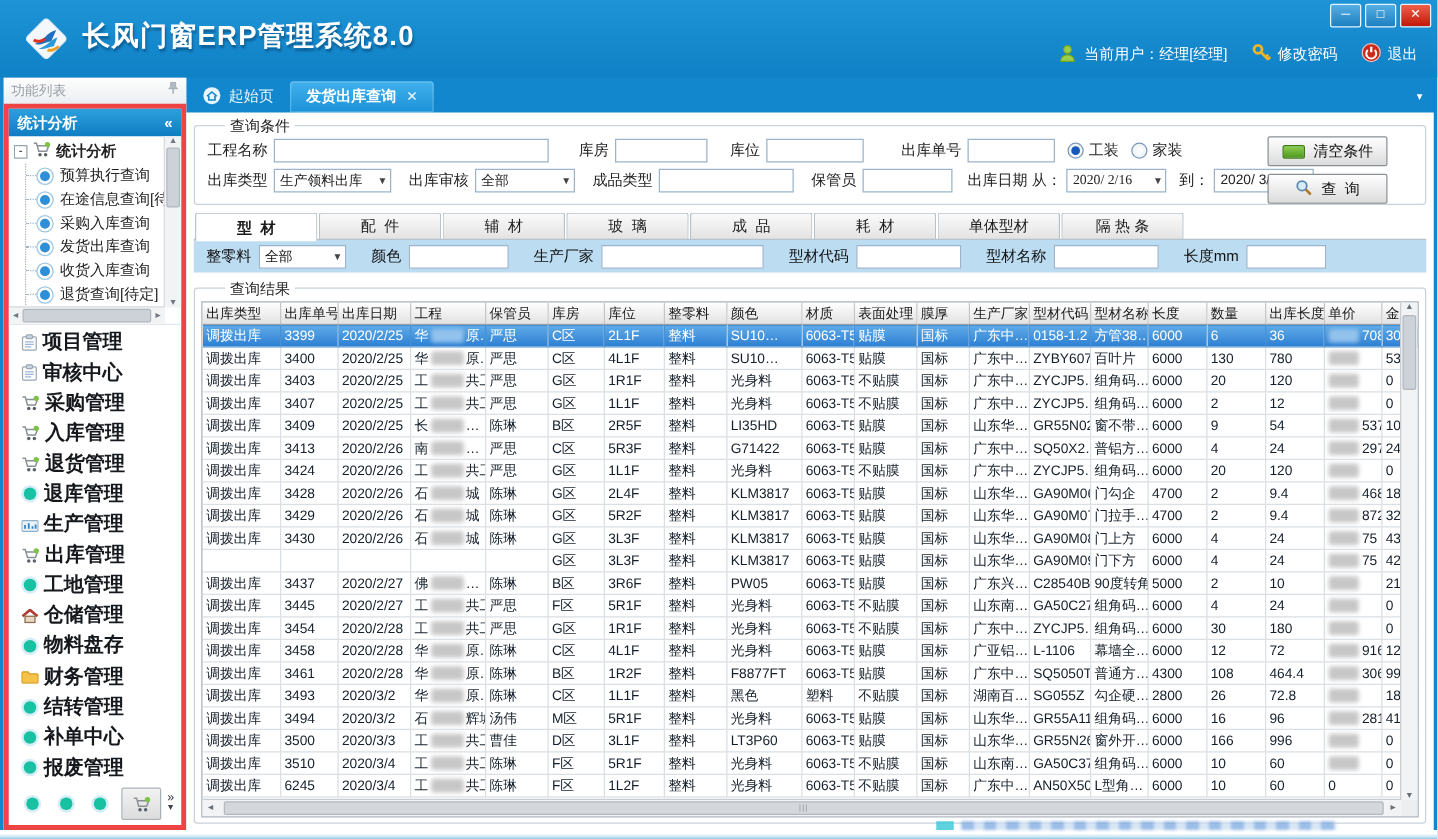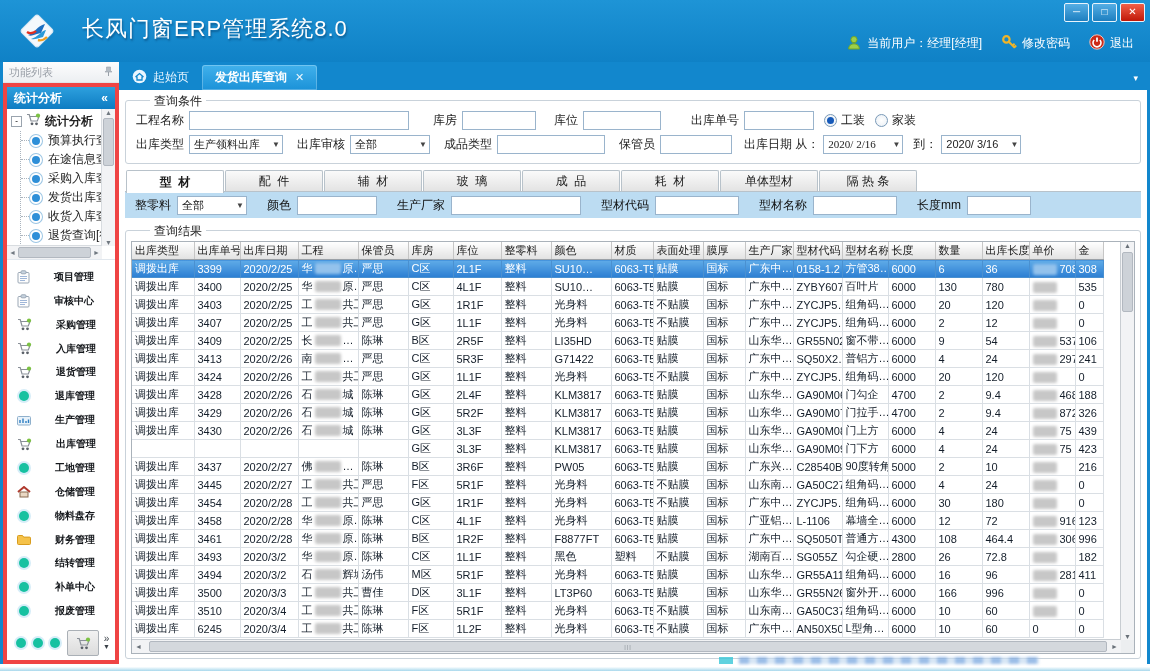--- a/index.html
+++ b/index.html
@@ -1,47 +1,47 @@
 <!DOCTYPE html>
 <html><head>
 <meta charset="utf-8">
 <style>
   html,body{margin:0;padding:0;}
   body{width:1150px;height:671px;overflow:hidden;font-family:"Liberation Sans","DejaVu Sans",sans-serif;background:#fff;}
   .window{width:1150px;height:671px;display:flex;flex-direction:column;background:#1287cd;}
   
   .titlebar{height:62px;position:relative;background:linear-gradient(#1e94d6,#0f81c6);flex:none;}
   .logo{position:absolute;left:14px;top:8px;width:46px;height:46px;}
-  .app-title{position:absolute;left:82px;top:14px;color:#fff;font-size:22px;font-weight:normal;letter-spacing:1px;text-shadow:1px 2px 2px rgba(0,40,80,.45);}
+  .app-title{position:absolute;left:66px;top:14px;color:#fff;font-size:22px;font-weight:bold;letter-spacing:1px;text-shadow:1px 2px 2px rgba(0,40,80,.45);}
   .win-controls{position:absolute;top:3px;right:5px;display:flex;gap:3px;}
   .wbtn{width:23px;height:17px;border:1px solid #e8f4fc;border-radius:2px;color:#fff;font-size:10px;line-height:15px;text-align:center;background:linear-gradient(#55aee4,#1d7fc0);cursor:default;}
   .wbtn.close{background:linear-gradient(#f06048,#c01808);}
   .userbar{position:absolute;right:16px;top:34px;display:flex;align-items:center;gap:7px;color:#fff;font-size:12px;}
   .userbar .grp{display:flex;align-items:center;gap:5px;margin-left:12px;}
   
   .main{flex:1;display:flex;min-height:0;padding:0 3px;}
   
-  .sidebar{width:116px;flex:none;display:flex;flex-direction:column;background:#fff;}
+  .sidebar{width:146px;flex:none;display:flex;flex-direction:column;background:#fff;}
   .panel-header{height:20px;flex:none;background:linear-gradient(#fdfdfd,#eceff2);color:#9aa0a8;font-size:11px;display:flex;align-items:center;justify-content:space-between;padding:0 6px;border-bottom:1px solid #dfe3e8;}
   .sidebar-box{flex:1;min-height:0;border:4px solid #ef4444;display:flex;flex-direction:column;background:#fff;}
   .section-header{height:22px;flex:none;background:linear-gradient(#2da0de,#0e7cc2);color:#fff;font-size:12px;font-weight:bold;display:flex;align-items:center;justify-content:space-between;padding:0 7px;}
   .tree{height:150px;flex:none;position:relative;border-bottom:1px solid #e2e8ee;overflow:hidden;}
   .tree-inner{position:absolute;left:4px;top:2px;right:13px;bottom:13px;overflow:hidden;}
   .tree-root{display:flex;align-items:center;gap:4px;height:20px;font-size:12px;font-weight:bold;color:#222;white-space:nowrap;}
   .expander{width:9px;height:9px;border:1px solid #9aa4ae;background:#fff;font-size:8px;line-height:7px;text-align:center;color:#444;flex:none;}
   .tree-children{margin-left:9px;border-left:1px dotted #aab4be;}
   .tree-item{display:flex;align-items:center;height:19px;font-size:12px;color:#222;white-space:nowrap;}
   .tree-item:before{content:"";width:8px;border-top:1px dotted #aab4be;margin-right:1px;flex:none;}
   .tree-dot{width:8px;height:8px;border-radius:50%;background:#2e8fd8;border:2px solid #fff;box-shadow:0 0 0 1px #9cc6e4;margin-right:6px;flex:none;}
   .vscroll{position:absolute;right:0;top:0;bottom:13px;width:13px;background:#f2f3f5;border-left:1px solid #d8dce0;display:flex;flex-direction:column;align-items:center;font-size:7px;color:#707880;}
   .vscroll .thumb{width:9px;background:#cdd2d8;border:1px solid #b2b8c0;border-radius:2px;}
   .hscroll{position:absolute;left:0;bottom:0;height:13px;background:#f2f3f5;border-top:1px solid #d8dce0;display:flex;align-items:center;font-size:7px;color:#707880;}
   .hscroll .thumb{height:9px;background:#cdd2d8;border:1px solid #b2b8c0;border-radius:2px;display:flex;align-items:center;justify-content:center;font-size:6px;color:#8a9098;letter-spacing:1px;}
   .modules{flex:1;min-height:0;display:flex;flex-direction:column;justify-content:space-evenly;padding-left:10px;}
-  .module-item{display:flex;align-items:center;gap:24px;font-size:10px;font-weight:bold;color:#15181c;white-space:nowrap;}
+  .module-item{display:flex;align-items:center;gap:4px;font-size:16px;font-weight:bold;color:#15181c;white-space:nowrap;}
   .mi{flex:none;display:inline-block;}
   .mi-circle{width:10px;height:10px;border-radius:50%;background:#17c1a1;box-shadow:0 0 0 2px #d6edf8;margin:0 2px;}
   .sidebar-footer{height:30px;flex:none;display:flex;align-items:center;padding:0 5px 2px 5px;gap:4px;}
   .footer-circles{flex:1;display:flex;justify-content:space-around;align-items:center;}
   .cart-btn{width:30px;height:24px;border:1px solid #aab0b6;border-radius:2px;background:linear-gradient(#f2f2f2,#dcdcdc);display:flex;align-items:center;justify-content:center;}
   .chev{font-size:10px;color:#3a4048;line-height:8px;text-align:center;}
   .chev .dn{font-size:7px;display:block;}
   
   .content{flex:1;min-width:0;display:flex;flex-direction:column;}
   .tabbar{height:28px;flex:none;display:flex;align-items:flex-end;position:relative;background:transparent;}
@@ -398,20 +398,35 @@
             <span class="combo" style="width:72px;margin-left:4px;font-family:Liberation Serif, serif;">
               <span>2020/ 2/16</span>
                 <span class="arr">▼</span>
             </span>
             <span class="lbl" style="margin-left:10px;">到：</span>
             <span class="combo" style="width:72px;margin-left:4px;">
               <span>2020/ 3/16</span>
                 <span class="arr">▼</span>
             </span>
           </div>
+          <div class="query-right">
+            <div class="btn">
+              <span class="clear-ic"></span>
+              <span>清空条件</span>
+            </div>
+            <div class="btn">
+              <span>
+                <svg width="14" height="14" viewBox="0 0 14 14">
+                    <circle cx="5.6" cy="5.6" r="3.8" fill="#d8ecf8" stroke="#5a88b0" stroke-width="1.4"></circle>
+                    <path d="M8.6 8.6l4 4" stroke="#b07828" stroke-width="2"></path>
+                  </svg>
+              </span>
+              <span style="white-space:pre;">查  询</span>
+            </div>
+          </div>
         </div>
 
         <div class="mat-tabs" id="mat-tabs">
             <div class="mtab active">型  材</div>
             <div class="mtab">配  件</div>
             <div class="mtab">辅  材</div>
             <div class="mtab">玻  璃</div>
             <div class="mtab">成  品</div>
             <div class="mtab">耗  材</div>
             <div class="mtab">单体型材</div>

